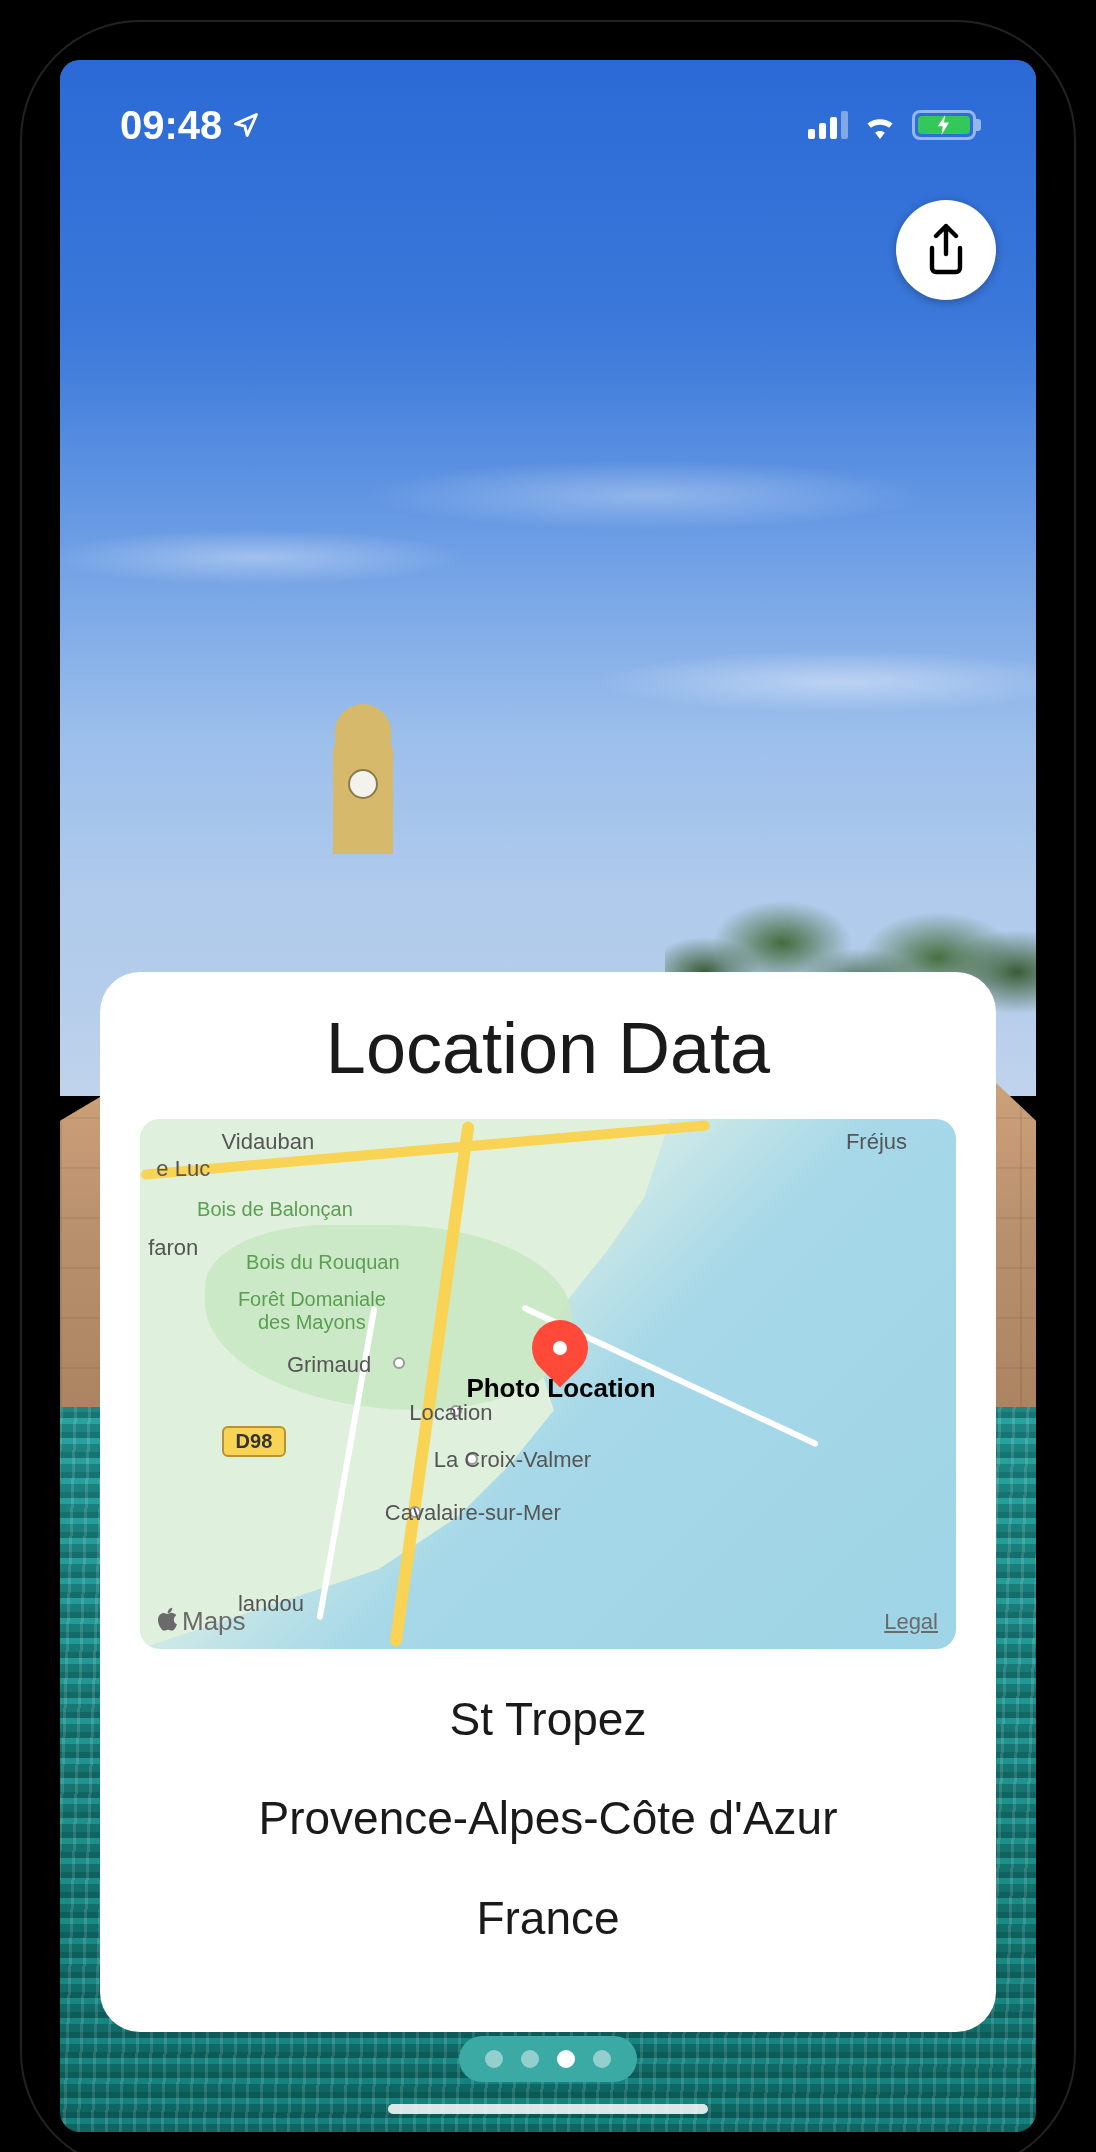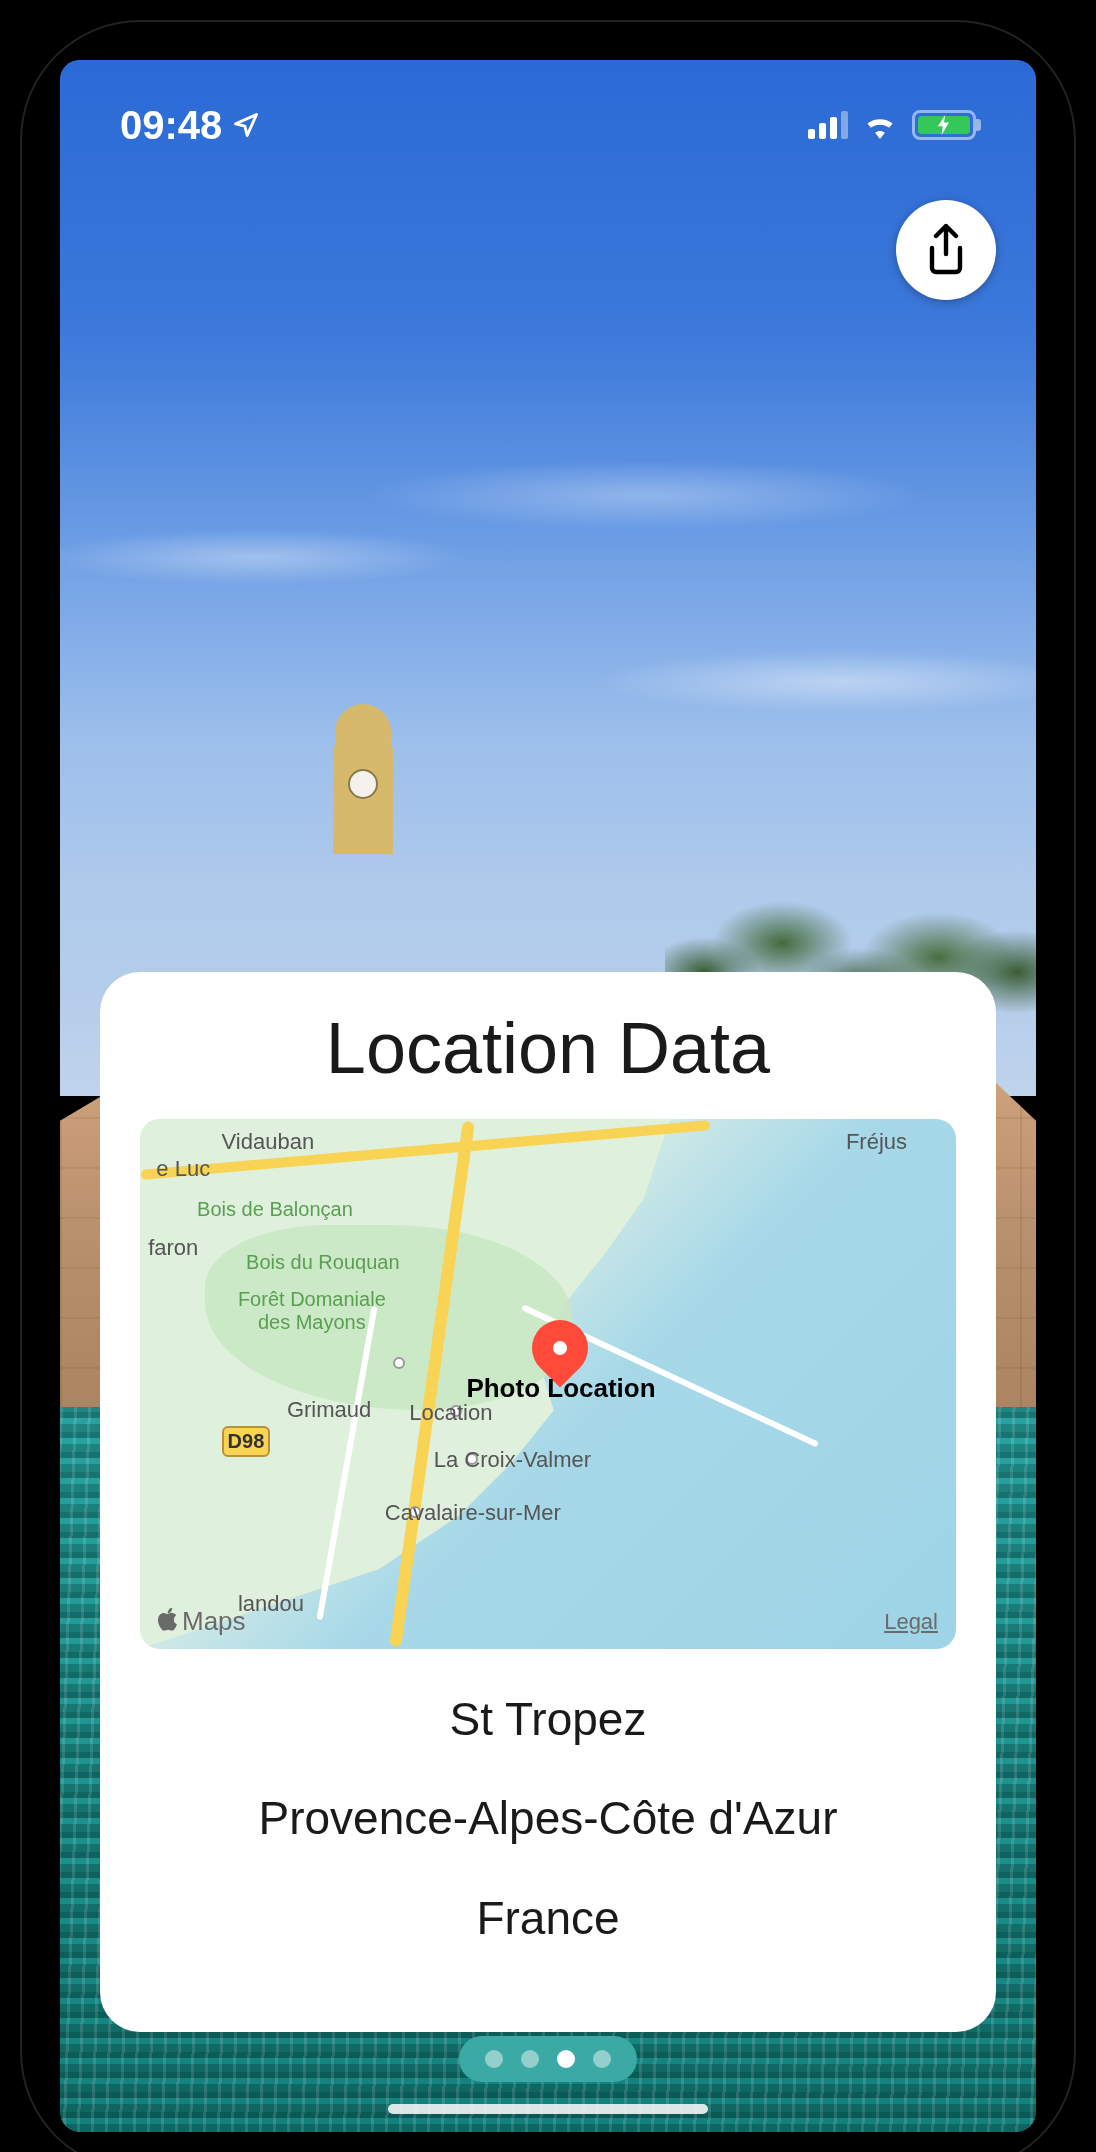--- a/index.html
+++ b/index.html
@@ -295,21 +295,21 @@
       background: #fff;
       border: 2px solid #999;
       border-radius: 50%;
     }
     .map-route-badge {
       position: absolute;
       top: 58%; left: 10%;
       background: #f8d354;
       border: 2px solid #b8923a;
       border-radius: 6px;
-      padding: 2px 4px;
+      padding: 2px 12px;
       font-size: 20px;
       font-weight: 700;
       color: #333;
     }
     .map-logo {
       position: absolute;
       bottom: 12px; left: 16px;
       font-size: 26px;
       font-weight: 500;
       color: #6a6a6a;
@@ -437,21 +437,21 @@
 
         <div class="map-label" style="top:2%; left:10%;">Vidauban</div>
         <div class="map-label" style="top:7%; left:2%;">e Luc</div>
         <div class="map-label" style="top:2%; right:6%;">Fréjus</div>
         <div class="map-label" style="top:22%; left:1%;">faron</div>
         <div class="map-label green" style="top:15%; left:7%;">Bois de Balonçan</div>
         <div class="map-label green" style="top:25%; left:13%;">Bois du Rouquan</div>
         <div class="map-label green" style="top:32%; left:12%; white-space:pre-line; text-align:center;">Forêt Domaniale
 des Mayons</div>
         <div class="map-town-dot" style="top:45%; left:31%;"></div>
-        <div class="map-label" style="top:44%; left:18%;margin-top:45px;">Grimaud</div>
+        <div class="map-label" style="top:44%; left:18%;">Grimaud</div>
         <div class="map-town-dot" style="top:54%; left:38%;"></div>
         <div class="map-label" style="top:53%; left:33%;">Location</div>
         <div class="map-town-dot" style="top:63%; left:40%;"></div>
         <div class="map-label" style="top:62%; left:36%;">La Croix-Valmer</div>
         <div class="map-town-dot" style="top:73%; left:33%;"></div>
         <div class="map-label" style="top:72%; left:30%;">Cavalaire-sur-Mer</div>
         <div class="map-label" style="bottom:6%; left:12%;">landou</div>
 
         <div class="map-route-badge">D98</div>
 

